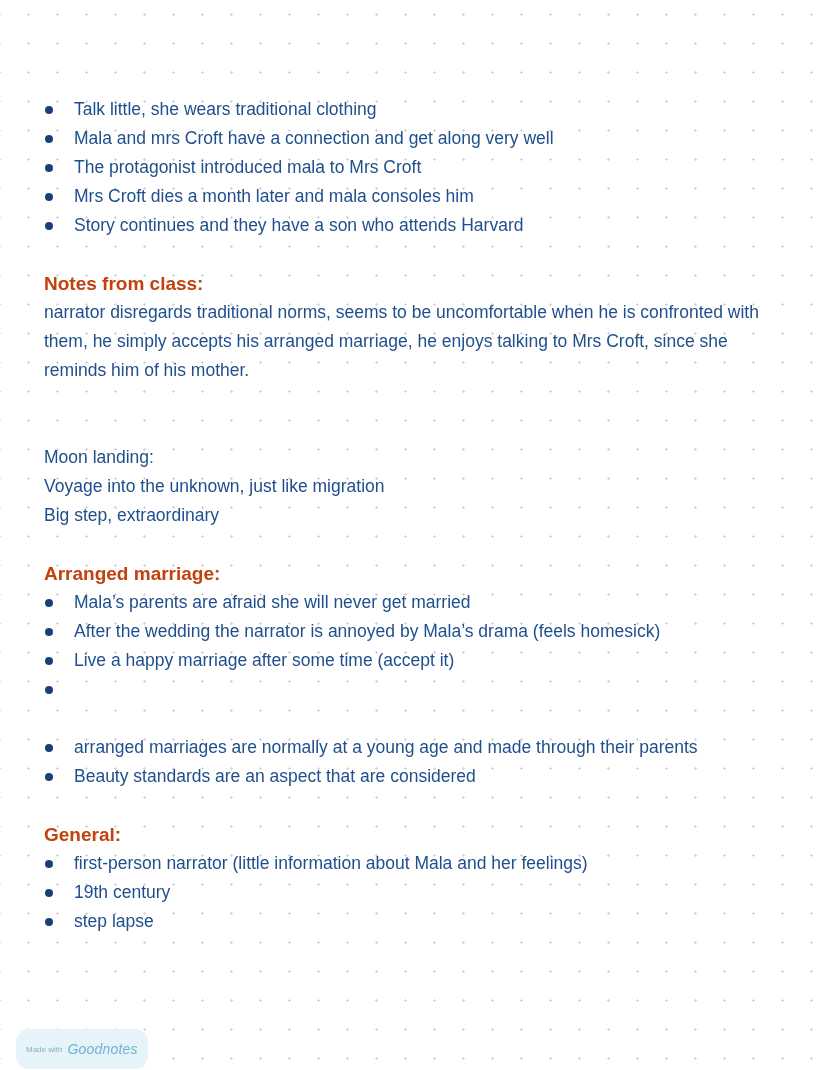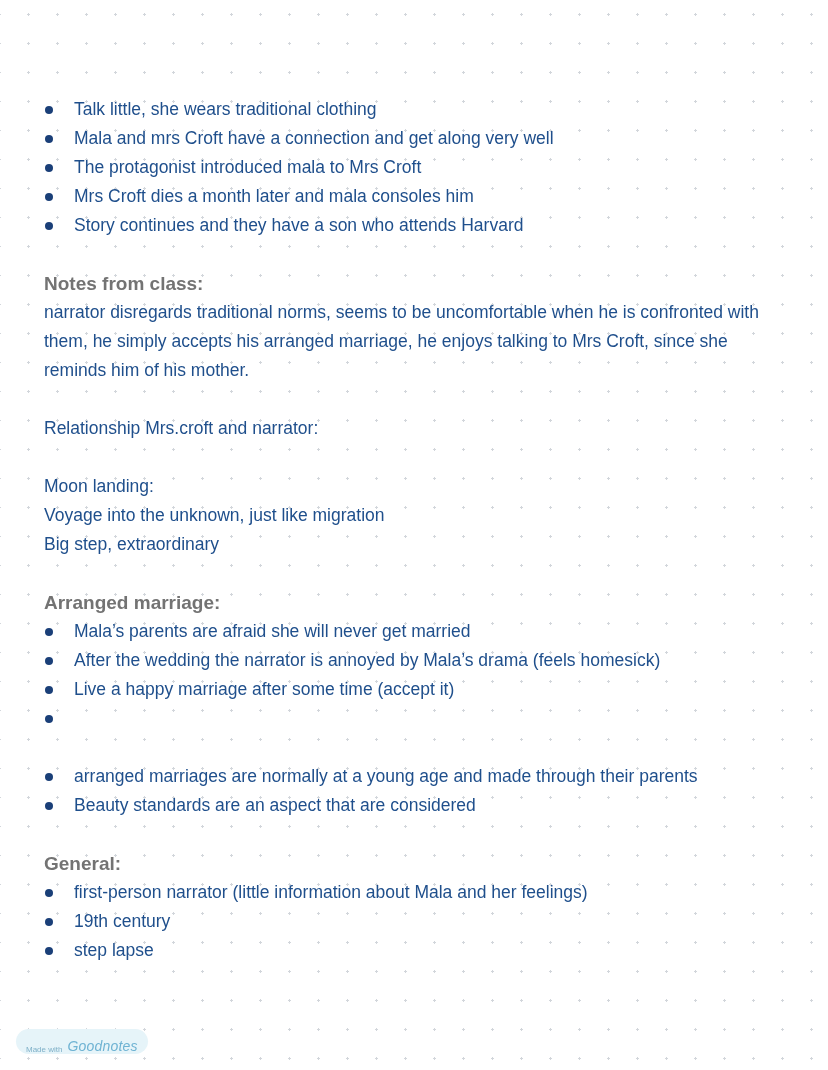--- a/index.html
+++ b/index.html
@@ -16,26 +16,26 @@
     .page { position: absolute; left: 0; top: 95px; width: 828px; }
     .line {
       height: 29px; line-height: 29px; font-size: 17.5px;
       padding-left: 44px; white-space: nowrap; position: relative;
     }
     .line.bullet { padding-left: 74px; }
     .line.bullet .dot {
       position: absolute; left: 45px; top: 11px;
       width: 8px; height: 8px; border-radius: 50%; background: #1a3f78;
     }
-    .line.heading { font-weight: bold; font-size: 19px; color: #737373; }
+    .line.heading { font-weight: bold; font-size: 19px; color: #c2410c; }
     .line.blank { height: 29px; }
     .badge {
       position: absolute; left: 16px; top: 1029px;
-      height: 25px; padding: 0 10px; border-radius: 13px;
-      background: #e6f4f9; display: flex; align-items: flex-end; gap: 5px;
+      height: 40px; padding: 0 10px; border-radius: 13px;
+      background: #e6f4f9; display: flex; align-items: center; gap: 5px;
     }
     .badge .made { font-size: 8px; color: #7fb0c8; }
     .badge .brand { font-size: 14px; color: #6fb3d3; letter-spacing: 0.2px; font-style: italic; }
   </style>
 </head>
 <body>
 
 <div class="page">
 
   <div class="line bullet"><span class="dot"></span><span>Talk little, she wears traditional clothing</span></div>
@@ -44,21 +44,20 @@
   <div class="line bullet"><span class="dot"></span><span>Mrs Croft dies a month later and mala consoles him</span></div>
   <div class="line bullet"><span class="dot"></span><span>Story continues and they have a son who attends Harvard</span></div>
   <div class="line blank"></div>
 
   <div class="line heading">Notes from class:</div>
   <div class="line">narrator disregards traditional norms, seems to be uncomfortable when he is confronted with</div>
   <div class="line">them, he simply accepts his arranged marriage, he enjoys talking to Mrs Croft, since she</div>
   <div class="line">reminds him of his mother.</div>
   <div class="line blank"></div>
 
-  <div class="line">Relationship Mrs.croft and narrator:</div>
   <div class="line blank"></div>
 
   <div class="line">Moon landing:</div>
   <div class="line">Voyage into the unknown, just like migration</div>
   <div class="line">Big step, extraordinary</div>
   <div class="line blank"></div>
 
   <div class="line heading">Arranged marriage:</div>
   <div class="line bullet"><span class="dot"></span><span>Mala’s parents are afraid she will never get married</span></div>
   <div class="line bullet"><span class="dot"></span><span>After the wedding the narrator is annoyed by Mala’s drama (feels homesick)</span></div>

